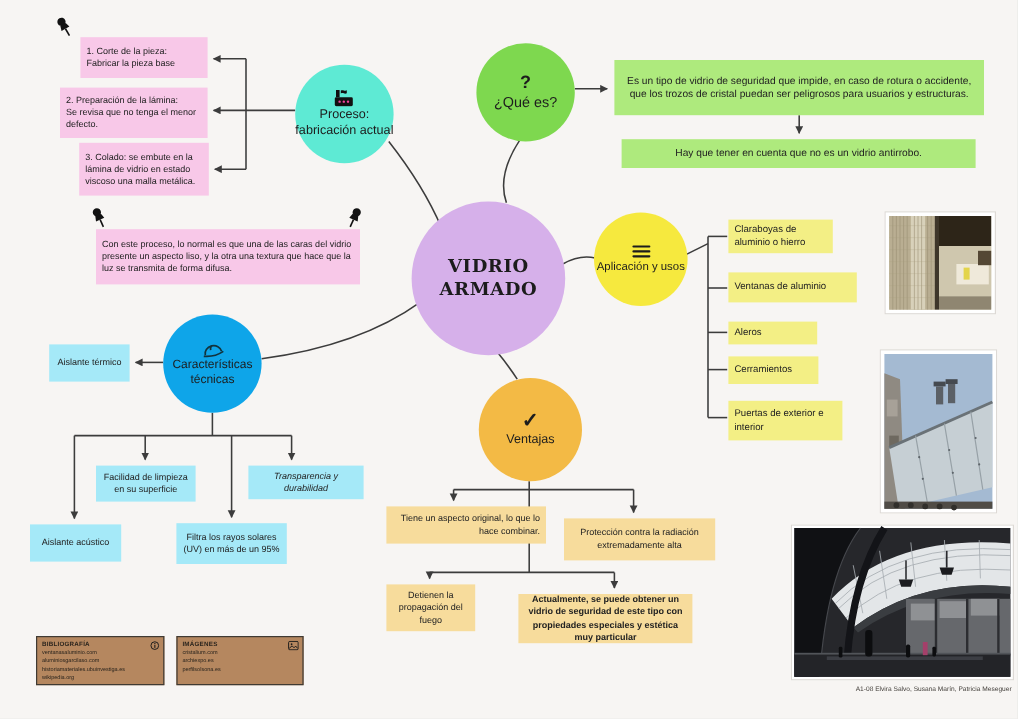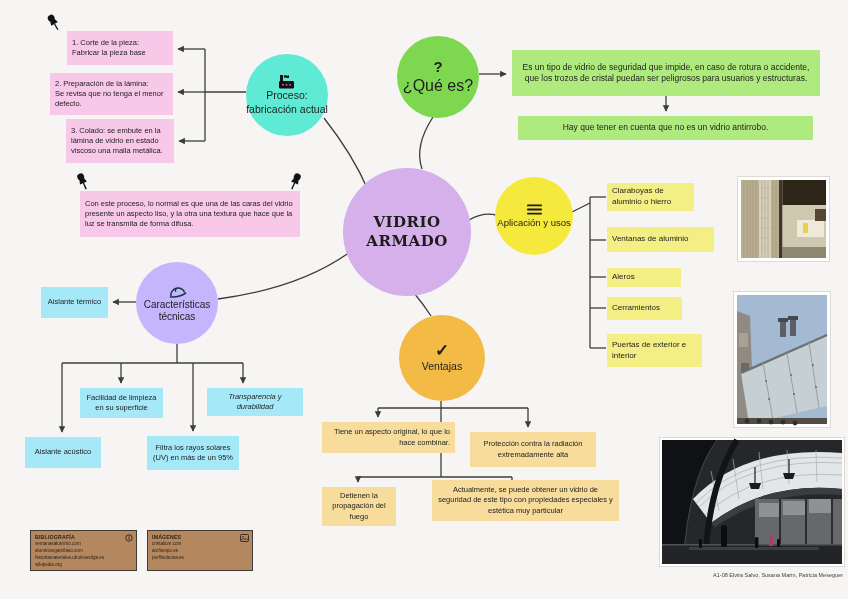--- a/index.html
+++ b/index.html
@@ -13,21 +13,21 @@
   .pink-box{background:#f8c8e8;}
   .green-box{background:#aeea7d;}
   .yellow-box{background:#f3ef85;}
   .cyan-box{background:#a5e9f8;}
   .orange-box{background:#f7dc9c;}
   .note-box{background:#f8c8e8;}
   .c-pink{background:#5eead4;}
   .c-green{background:#7ed84f;}
   .c-purple{background:#d6b0ea;}
   .c-yellow{background:#f6e93e;}
-  .c-cyan{background:#c4b5fd;}
+  .c-cyan{background:#0ea5e9;}
   .c-orange{background:#f3ba45;}
   .center-title{font-family:"DejaVu Serif","Liberation Serif",serif;font-weight:700;font-size:15px;letter-spacing:.5px;line-height:1.3;white-space:pre-line;color:#1c1c1c;}
   .glyph-q{font-size:15px;font-weight:700;line-height:1;margin-bottom:2px;}
   .glyph-check{font-size:17px;font-weight:700;line-height:1;margin-bottom:1px;}
   .src-box{position:absolute;background:#b5875f;border:1px solid #3f3a33;box-sizing:border-box;padding:3px 4px;color:#2a241d;}
   .src-title{font-size:5.2px;font-weight:700;letter-spacing:.2px;margin-bottom:1px;}
   .src-line{font-size:4.6px;line-height:1.5;}
   .src-icon{position:absolute;right:3px;top:3px;}
   .photo{position:absolute;}
   #credit{position:absolute;left:600px;top:572px;width:243px;text-align:right;font-size:5.5px;color:#44403c;}
@@ -115,21 +115,21 @@
       <rect x="1" y="7" width="15" height="7.5" rx="1.2" fill="#111"></rect>
       <circle cx="5" cy="10.7" r="1" fill="#f0459c"></circle>
       <circle cx="8.5" cy="10.7" r="1" fill="#f0459c"></circle>
       <circle cx="12" cy="10.7" r="1" fill="#f0459c"></circle>
     </svg>
     <div class="clabel" style="font-size:10.5px;">Proceso: fabricación actual</div>
   </div>
 
   <div class="circle c-green" style="left:397px;top:36px;width:82px;height:82px;">
     <div class="glyph-q">?</div>
-    <div class="clabel" style="font-size:16px;">¿Qué es?</div>
+    <div class="clabel" style="font-size:12px;">¿Qué es?</div>
   </div>
 
   <div class="circle c-purple" style="left:343px;top:168px;width:128px;height:128px;">
     <div class="center-title">VIDRIO
 ARMADO</div>
   </div>
 
   <div class="circle c-yellow" style="left:495px;top:177px;width:78px;height:78px;">
     <svg width="17" height="11" viewBox="0 0 17 11">
       <rect x="1" y="0.5" width="15" height="1.8" rx="0.9" fill="#1c1c1c"></rect>
@@ -174,21 +174,21 @@
 
   <div class="box cyan-box tc" style="left:41px;top:287px;width:67px;height:31px;">Aislante térmico</div>
   <div class="box cyan-box tc" style="left:80px;top:388px;width:83px;height:30px;">Facilidad de limpieza en su superficie</div>
   <div class="box cyan-box tc" style="left:207px;top:388px;width:96px;height:28px;font-style:italic;">Transparencia y durabilidad</div>
   <div class="box cyan-box tc" style="left:25px;top:437px;width:76px;height:31px;">Aislante acústico</div>
   <div class="box cyan-box tc" style="left:147px;top:436px;width:92px;height:34px;">Filtra los rayos solares (UV) en más de un 95%</div>
 
   <div class="box orange-box tc" style="left:322px;top:422px;width:133px;height:31px;text-align:right;">Tiene un aspecto original, lo que lo hace combinar.</div>
   <div class="box orange-box tc" style="left:470px;top:432px;width:126px;height:35px;">Protección contra la radiación extremadamente alta</div>
   <div class="box orange-box tc" style="left:322px;top:487px;width:74px;height:39px;">Detienen la propagación del fuego</div>
-  <div class="box orange-box tc" style="left:432px;top:480px;width:187px;height:41px;">Actualmente, se puede obtener un vidrio de seguridad de este tipo con propiedades especiales y estética muy particular</div>
+  <div class="box orange-box tc" style="left:432px;top:495px;width:145px;height:41px;font-weight:bold;">Actualmente, se puede obtener un vidrio de seguridad de este tipo con propiedades especiales y estética muy particular</div>
 
   <div class="src-box" style="left:30px;top:530px;width:107px;height:41px;">
     <svg class="src-icon" width="8" height="8" viewBox="0 0 8 8">
       <circle cx="4" cy="4" r="3.2" fill="none" stroke="#1a1a1a" stroke-width="0.8"></circle>
       <rect x="3.6" y="1.8" width="0.9" height="0.9" fill="#1a1a1a"></rect>
       <rect x="3.6" y="3.3" width="0.9" height="2.6" fill="#1a1a1a"></rect>
     </svg>
     <div class="src-title">BIBLIOGRAFÍA</div>
     <div class="src-line">ventanasaluminio.com</div>
     <div class="src-line">aluminiosgarcilaso.com</div>

